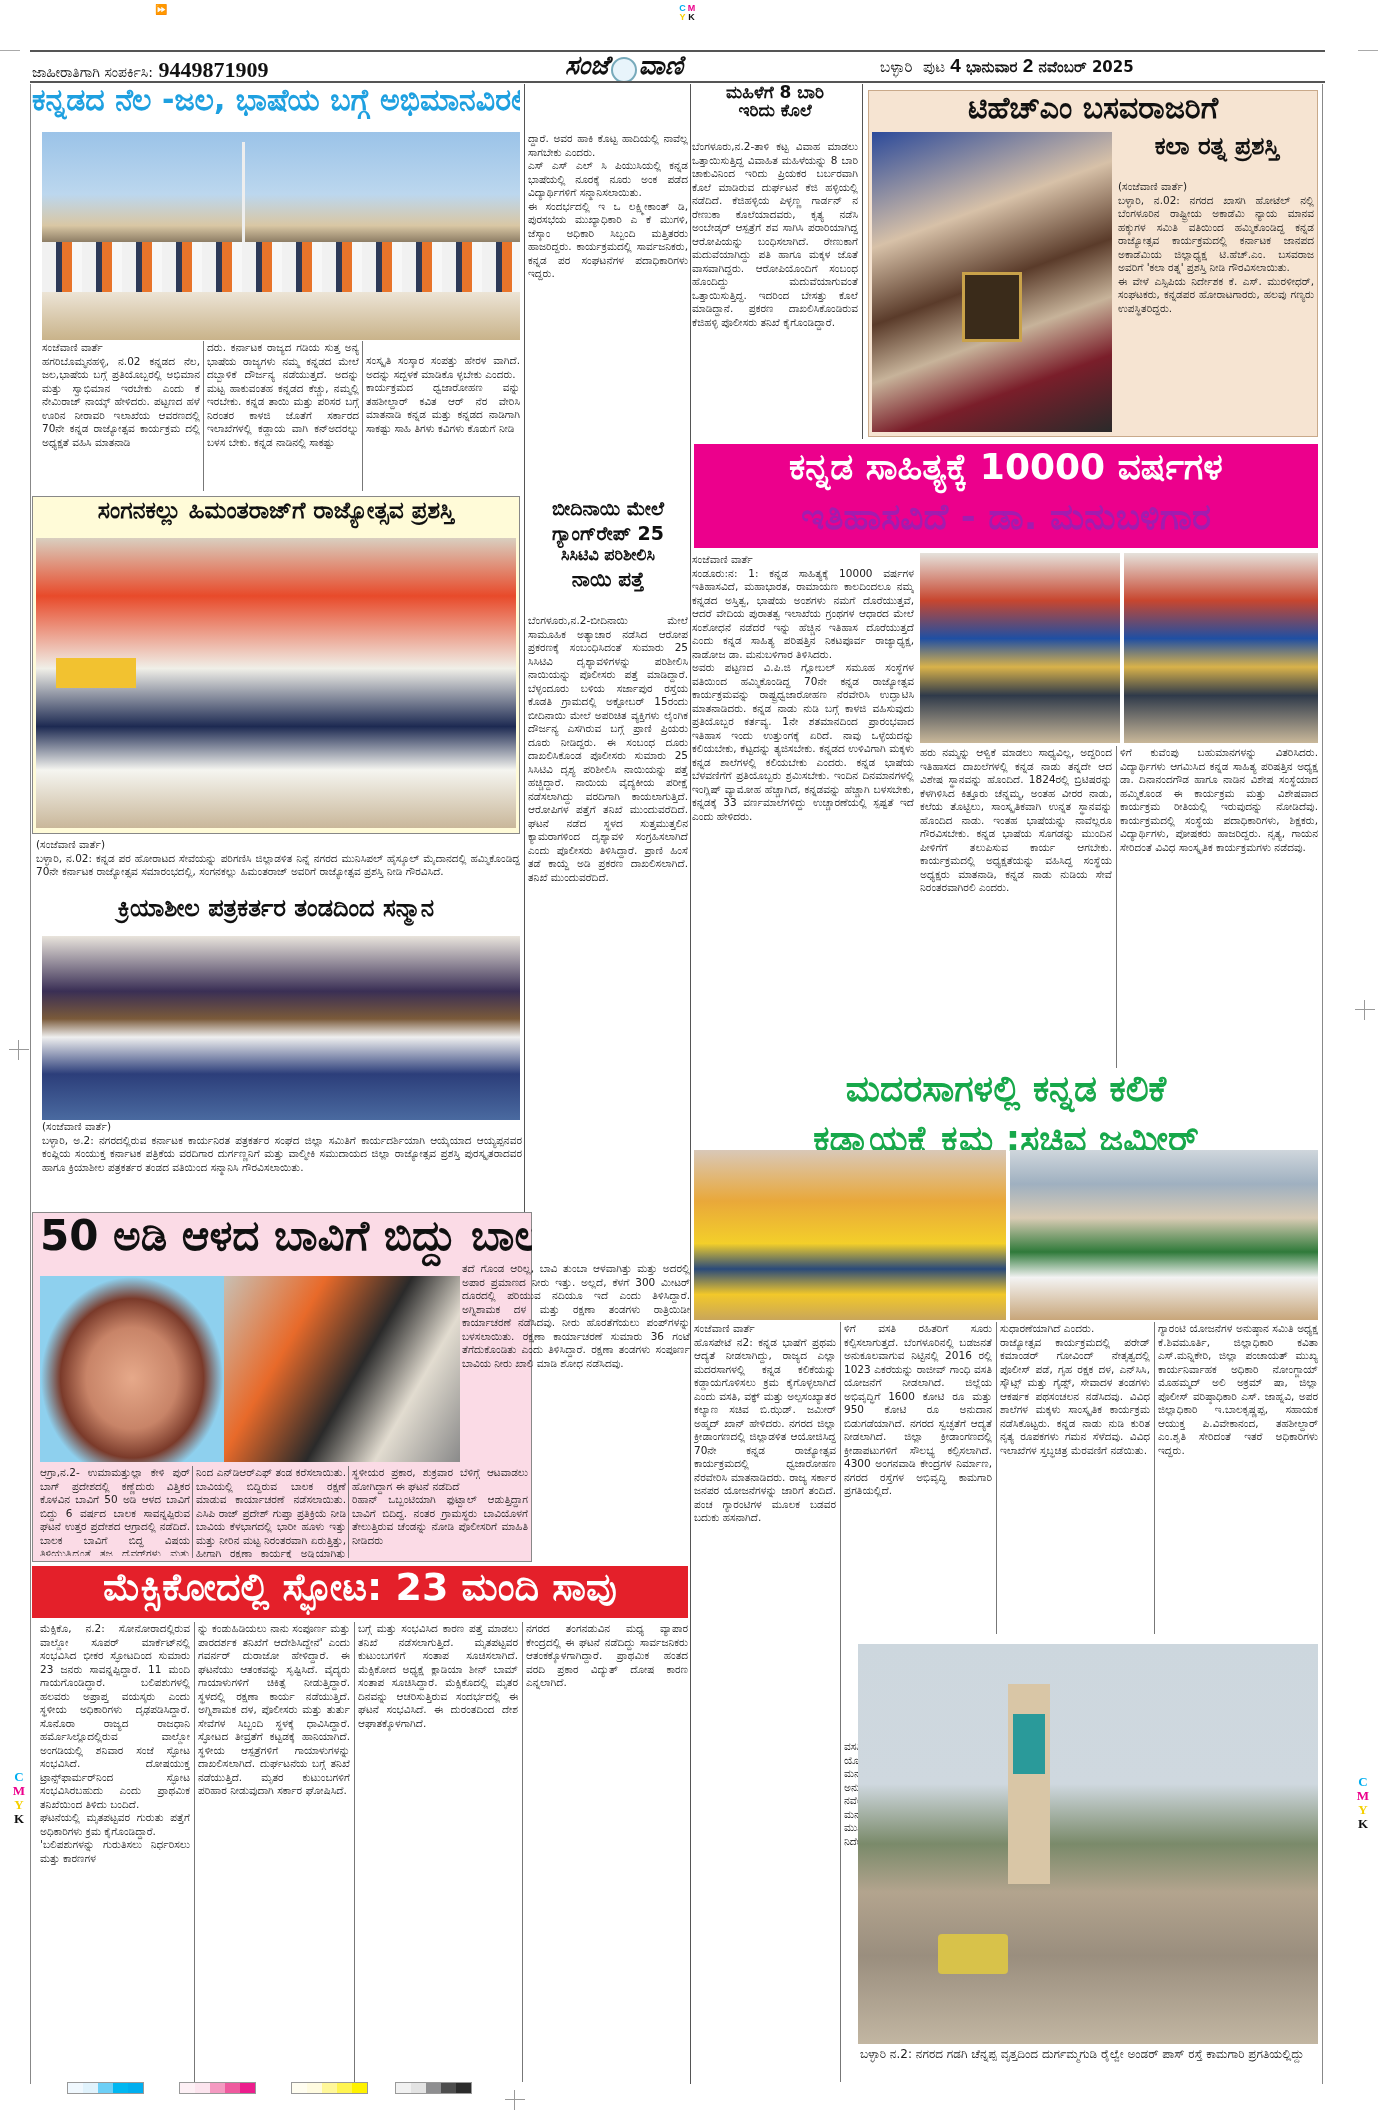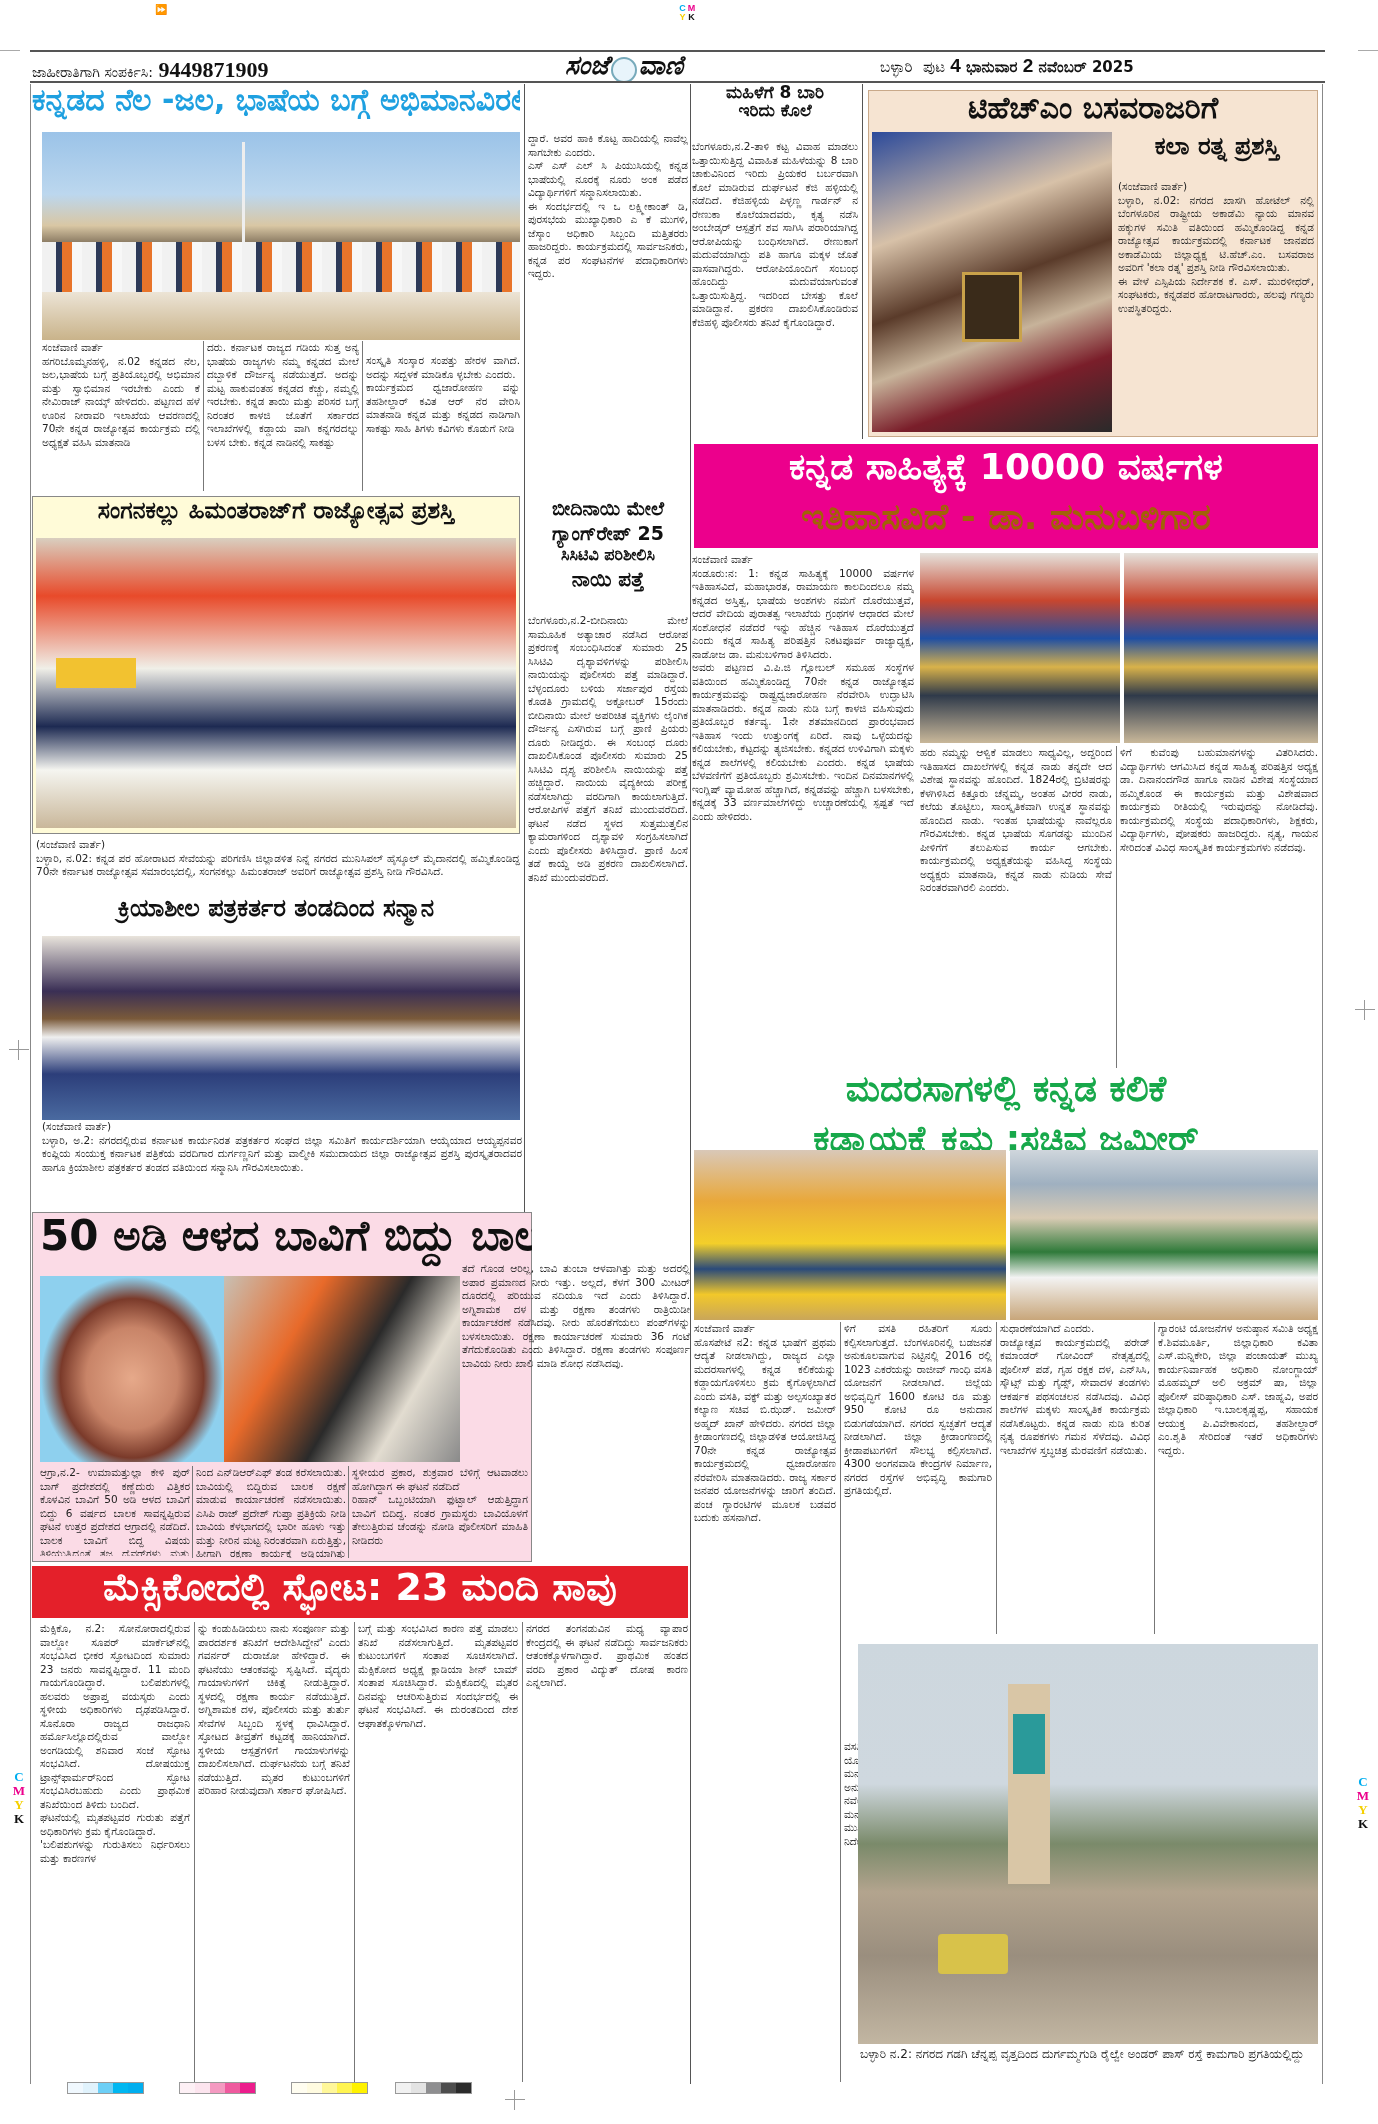--- a/index.html
+++ b/index.html
@@ -70,21 +70,21 @@
 <div class="hline" style="left:30px;top:81px;width:1295px;height:2px"></div>
 
 <div class="hd" style="left:32px;top:84px;width:488px;height:44px;font-size:30px;color:#1ea0e0">ಕನ್ನಡದ ನೆಲ -ಜಲ, ಭಾಷೆಯ ಬಗ್ಗೆ ಅಭಿಮಾನವಿರಲಿ</div>
 <div class="photo" style="left:42px;top:132px;width:478px;height:208px;background:linear-gradient(180deg,#9bc3e8 0%,#bcd7ee 30%,#d9c7a4 45%,#7a6a55 55%,#d86b2a 62%,#efe8dc 75%,#c9b38a 100%)">
   <div style="position:absolute;left:200px;top:10px;width:3px;height:150px;background:#eee"></div>
   <div style="position:absolute;left:0;top:110px;width:100%;height:50px;background:repeating-linear-gradient(90deg,#f1f1f1 0 14px,#2d3a58 14px 20px,#e8742a 20px 30px,#f7f7f7 30px 40px)"></div>
 </div>
 <div class="col" style="left:42px;top:341px;width:158px;height:150px;white-space:pre-line">ಸಂಜೆವಾಣಿ ವಾರ್ತೆ
 ಹಗರಿಬೊಮ್ಮನಹಳ್ಳಿ, ನ.02 ಕನ್ನಡದ ನೆಲ, ಜಲ,ಭಾಷೆಯ ಬಗ್ಗೆ ಪ್ರತಿಯೊಬ್ಬರಲ್ಲಿ ಅಭಿಮಾನ ಮತ್ತು ಸ್ವಾಭಿಮಾನ ಇರಬೇಕು ಎಂದು ಕೆ ನೇಮಿರಾಜ್ ನಾಯ್ಕ್ ಹೇಳಿದರು. ಪಟ್ಟಣದ ಹಳೆ ಊರಿನ ನೀರಾವರಿ ಇಲಾಖೆಯ ಆವರಣದಲ್ಲಿ 70ನೇ ಕನ್ನಡ ರಾಜ್ಯೋತ್ಸವ ಕಾರ್ಯಕ್ರಮ ದಲ್ಲಿ ಅಧ್ಯಕ್ಷತೆ ವಹಿಸಿ ಮಾತನಾಡಿ</div>
 <div class="vline" style="left:203px;top:341px;height:150px"></div>
-<div class="col" style="left:207px;top:341px;width:152px;height:150px">ದರು. ಕರ್ನಾಟಕ ರಾಜ್ಯದ ಗಡಿಯ ಸುತ್ತ ಅನ್ಯ ಭಾಷೆಯ ರಾಜ್ಯಗಳು ನಮ್ಮ ಕನ್ನಡದ ಮೇಲೆ ದಬ್ಬಾಳಿಕೆ ದೌರ್ಜನ್ಯ ನಡೆಯುತ್ತದೆ. ಅದನ್ನು ಮಟ್ಟ ಹಾಕುವಂತಹ ಕನ್ನಡದ ಕೆಚ್ಚು, ನಮ್ಮಲ್ಲಿ ಇರಬೇಕು. ಕನ್ನಡ ತಾಯಿ ಮತ್ತು ಪರಿಸರ ಬಗ್ಗೆ ನಿರಂತರ ಕಾಳಜಿ ಜೊತೆಗೆ ಸರ್ಕಾರದ ಇಲಾಖೆಗಳಲ್ಲಿ ಕಡ್ಡಾಯ ವಾಗಿ ಕನ್ನಗರದಲ್ನು ಬಳಸ ಬೇಕು. ಕನ್ನಡ ನಾಡಿನಲ್ಲಿ ಸಾಕಷ್ಟು</div>
+<div class="col" style="left:207px;top:341px;width:152px;height:150px">ದರು. ಕರ್ನಾಟಕ ರಾಜ್ಯದ ಗಡಿಯ ಸುತ್ತ ಅನ್ಯ ಭಾಷೆಯ ರಾಜ್ಯಗಳು ನಮ್ಮ ಕನ್ನಡದ ಮೇಲೆ ದಬ್ಬಾಳಿಕೆ ದೌರ್ಜನ್ಯ ನಡೆಯುತ್ತದೆ. ಅದನ್ನು ಮಟ್ಟ ಹಾಕುವಂತಹ ಕನ್ನಡದ ಕೆಚ್ಚು, ನಮ್ಮಲ್ಲಿ ಇರಬೇಕು. ಕನ್ನಡ ತಾಯಿ ಮತ್ತು ಪರಿಸರ ಬಗ್ಗೆ ನಿರಂತರ ಕಾಳಜಿ ಜೊತೆಗೆ ಸರ್ಕಾರದ ಇಲಾಖೆಗಳಲ್ಲಿ ಕಡ್ಡಾಯ ವಾಗಿ ಕನ್ಅದರಲ್ನು ಬಳಸ ಬೇಕು. ಕನ್ನಡ ನಾಡಿನಲ್ಲಿ ಸಾಕಷ್ಟು</div>
 <div class="vline" style="left:362px;top:341px;height:150px"></div>
 <div class="col" style="left:366px;top:354px;width:154px;height:137px;white-space:pre-line">ಸಂಸ್ಕೃತಿ ಸಂಸ್ಕಾರ ಸಂಪತ್ತು ಹೇರಳ ವಾಗಿದೆ. ಅದನ್ನು ಸದ್ಬಳಕೆ ಮಾಡಿಕೊ ಳ್ಳಬೇಕು ಎಂದರು.
 ಕಾರ್ಯಕ್ರಮದ ಧ್ವಜಾರೋಹಣ ವನ್ನು ತಹಶೀಲ್ದಾರ್ ಕವಿತ ಆರ್ ನೆರ ವೇರಿಸಿ ಮಾತನಾಡಿ ಕನ್ನಡ ಮತ್ತು ಕನ್ನಡದ ನಾಡಿಗಾಗಿ ಸಾಕಷ್ಟು ಸಾಹಿ ತಿಗಳು ಕವಿಗಳು ಕೊಡುಗೆ ನೀಡಿ</div>
 <div class="col" style="left:528px;top:132px;width:160px;height:345px;white-space:pre-line">ದ್ದಾರೆ. ಅವರ ಹಾಕಿ ಕೊಟ್ಟ ಹಾದಿಯಲ್ಲಿ ನಾವೆಲ್ಲ ಸಾಗಬೇಕು ಎಂದರು.
 ಎಸ್ ಎಸ್ ಎಲ್ ಸಿ ಪಿಯುಸಿಯಲ್ಲಿ ಕನ್ನಡ ಭಾಷೆಯಲ್ಲಿ ನೂರಕ್ಕೆ ನೂರು ಅಂಕ ಪಡೆದ ವಿದ್ಯಾರ್ಥಿಗಳಿಗೆ ಸನ್ಮಾನಿಸಲಾಯಿತು.
 ಈ ಸಂದರ್ಭದಲ್ಲಿ ಇ ಒ ಲಕ್ಷ್ಮೀಕಾಂತ್ ಡಿ, ಪುರಸಭೆಯ ಮುಖ್ಯಾಧಿಕಾರಿ ಎ ಕೆ ಮುಗಳಿ, ಜೆಸ್ಕಾಂ ಅಧಿಕಾರಿ ಸಿಬ್ಬಂದಿ ಮತ್ತಿತರರು ಹಾಜರಿದ್ದರು. ಕಾರ್ಯಕ್ರಮದಲ್ಲಿ ಸಾರ್ವಜನಿಕರು, ಕನ್ನಡ ಪರ ಸಂಘಟನೆಗಳ ಪದಾಧಿಕಾರಿಗಳು ಇದ್ದರು.</div>
 <div class="vline" style="left:524px;top:84px;height:1150px;background:#555"></div>
 
 <div class="hd" style="left:690px;top:84px;width:170px;height:54px;font-size:17px;color:#111">
   <div>ಮಹಿಳೆಗೆ 8 ಬಾರಿ</div>
@@ -98,21 +98,21 @@
 <div class="hd" style="left:1118px;top:134px;width:198px;height:44px;font-size:24px;color:#111">ಕಲಾ ರತ್ನ ಪ್ರಶಸ್ತಿ</div>
 <div class="photo" style="left:872px;top:132px;width:240px;height:300px;background:linear-gradient(160deg,#2c4a9a 0%,#d7c1a8 30%,#5a3b2a 50%,#c7b39a 65%,#7a1e2a 80%,#2a2a2a 100%)">
   <div style="position:absolute;left:90px;top:140px;width:60px;height:70px;background:#3a2b1a;border:3px solid #c9a24a"></div>
 </div>
 <div class="col" style="left:1118px;top:180px;width:196px;height:252px;white-space:pre-line">(ಸಂಜೆವಾಣಿ ವಾರ್ತೆ)
 ಬಳ್ಳಾರಿ, ನ.02: ನಗರದ ಖಾಸಗಿ ಹೋಟೆಲ್ ನಲ್ಲಿ ಬೆಂಗಳೂರಿನ ರಾಷ್ಟ್ರೀಯ ಅಕಾಡೆಮಿ ನ್ಯಾಯ ಮಾನವ ಹಕ್ಕುಗಳ ಸಮಿತಿ ವತಿಯಿಂದ ಹಮ್ಮಿಕೊಂಡಿದ್ದ ಕನ್ನಡ ರಾಜ್ಯೋತ್ಸವ ಕಾರ್ಯಕ್ರಮದಲ್ಲಿ ಕರ್ನಾಟಕ ಜಾನಪದ ಅಕಾಡೆಮಿಯ ಜಿಲ್ಲಾಧ್ಯಕ್ಷ ಟಿ.ಹೆಚ್.ಎಂ. ಬಸವರಾಜ ಅವರಿಗೆ 'ಕಲಾ ರತ್ನ' ಪ್ರಶಸ್ತಿ ನೀಡಿ ಗೌರವಿಸಲಾಯಿತು.
 ಈ ವೇಳೆ ಎಸ್ಸಿಪಿಯ ನಿರ್ದೇಶಕ ಕೆ. ಎಸ್. ಮುರಳೀಧರ್, ಸಂಘಟಕರು, ಕನ್ನಡಪರ ಹೋರಾಟಗಾರರು, ಹಲವು ಗಣ್ಯರು ಉಪಸ್ಥಿತರಿದ್ದರು.</div>
 
 <div class="abs" style="left:694px;top:444px;width:624px;height:104px;background:#ec008c"></div>
 <div class="hd" style="left:694px;top:448px;width:624px;height:50px;font-size:36px;color:#fff">ಕನ್ನಡ ಸಾಹಿತ್ಯಕ್ಕೆ 10000 ವರ್ಷಗಳ</div>
-<div class="hd" style="left:694px;top:498px;width:624px;height:50px;font-size:36px;color:#a16207">ಇತಿಹಾಸವಿದೆ - ಡಾ. ಮನುಬಳಿಗಾರ</div>
+<div class="hd" style="left:694px;top:498px;width:624px;height:50px;font-size:36px;color:#a21caf">ಇತಿಹಾಸವಿದೆ - ಡಾ. ಮನುಬಳಿಗಾರ</div>
 <div class="col" style="left:692px;top:553px;width:222px;height:515px;white-space:pre-line">ಸಂಜೆವಾಣಿ ವಾರ್ತೆ
 ಸಂಡೂರು:ನ: 1: ಕನ್ನಡ ಸಾಹಿತ್ಯಕ್ಕೆ 10000 ವರ್ಷಗಳ ಇತಿಹಾಸವಿದೆ, ಮಹಾಭಾರತ, ರಾಮಾಯಣ ಕಾಲದಿಂದಲೂ ನಮ್ಮ ಕನ್ನಡದ ಅಸ್ತಿತ್ವ, ಭಾಷೆಯ ಅಂಶಗಳು ನಮಗೆ ದೊರೆಯುತ್ತವೆ, ಆದರೆ ವೇದಿಯ ಪುರಾತತ್ವ ಇಲಾಖೆಯ ಗ್ರಂಥಗಳ ಆಧಾರದ ಮೇಲೆ ಸಂಶೋಧನೆ ನಡೆದರೆ ಇನ್ನು ಹೆಚ್ಚಿನ ಇತಿಹಾಸ ದೊರೆಯುತ್ತದೆ ಎಂದು ಕನ್ನಡ ಸಾಹಿತ್ಯ ಪರಿಷತ್ತಿನ ನಿಕಟಪೂರ್ವ ರಾಜ್ಯಾಧ್ಯಕ್ಷ, ನಾಡೋಜ ಡಾ. ಮನುಬಳಿಗಾರ ತಿಳಿಸಿದರು.
 ಅವರು ಪಟ್ಟಣದ ವಿ.ಪಿ.ಜಿ ಗ್ಲೋಬಲ್ ಸಮೂಹ ಸಂಸ್ಥೆಗಳ ವತಿಯಿಂದ ಹಮ್ಮಿಕೊಂಡಿದ್ದ 70ನೇ ಕನ್ನಡ ರಾಜ್ಯೋತ್ಸವ ಕಾರ್ಯಕ್ರಮವನ್ನು ರಾಷ್ಟ್ರಧ್ವಜಾರೋಹಣ ನೆರವೇರಿಸಿ ಉದ್ಘಾಟಿಸಿ ಮಾತನಾಡಿದರು. ಕನ್ನಡ ನಾಡು ನುಡಿ ಬಗ್ಗೆ ಕಾಳಜಿ ವಹಿಸುವುದು ಪ್ರತಿಯೊಬ್ಬರ ಕರ್ತವ್ಯ. 1ನೇ ಶತಮಾನದಿಂದ ಪ್ರಾರಂಭವಾದ ಇತಿಹಾಸ ಇಂದು ಉತ್ತುಂಗಕ್ಕೆ ಏರಿದೆ. ನಾವು ಒಳ್ಳೆಯದನ್ನು ಕಲಿಯಬೇಕು, ಕೆಟ್ಟದನ್ನು ತ್ಯಜಿಸಬೇಕು. ಕನ್ನಡದ ಉಳಿವಿಗಾಗಿ ಮಕ್ಕಳು ಕನ್ನಡ ಶಾಲೆಗಳಲ್ಲಿ ಕಲಿಯಬೇಕು ಎಂದರು. ಕನ್ನಡ ಭಾಷೆಯ ಬೆಳವಣಿಗೆಗೆ ಪ್ರತಿಯೊಬ್ಬರು ಶ್ರಮಿಸಬೇಕು. ಇಂದಿನ ದಿನಮಾನಗಳಲ್ಲಿ ಇಂಗ್ಲಿಷ್ ವ್ಯಾಮೋಹ ಹೆಚ್ಚಾಗಿದೆ, ಕನ್ನಡವನ್ನು ಹೆಚ್ಚಾಗಿ ಬಳಸಬೇಕು, ಕನ್ನಡಕ್ಕೆ 33 ವರ್ಣಮಾಲೆಗಳಿದ್ದು ಉಚ್ಚಾರಣೆಯಲ್ಲಿ ಸ್ಪಷ್ಟತೆ ಇದೆ ಎಂದು ಹೇಳಿದರು.</div>
 <div class="photo" style="left:920px;top:553px;width:398px;height:190px;background:linear-gradient(180deg,#e5e2dc 0%,#c7462f 25%,#1f4fa3 45%,#d9b24a 60%,#2f3a4a 75%,#c9b89a 100%)">
   <div style="position:absolute;left:200px;top:0;width:4px;height:100%;background:#fff"></div>
 </div>
 <div class="col" style="left:920px;top:746px;width:192px;height:322px">ಹರು ನಮ್ಮನ್ನು ಆಳ್ವಿಕೆ ಮಾಡಲು ಸಾಧ್ಯವಿಲ್ಲ, ಅದ್ದರಿಂದ ಇತಿಹಾಸದ ದಾಖಲೆಗಳಲ್ಲಿ ಕನ್ನಡ ನಾಡು ತನ್ನದೇ ಆದ ವಿಶೇಷ ಸ್ಥಾನವನ್ನು ಹೊಂದಿದೆ. 1824ರಲ್ಲಿ ಬ್ರಿಟಿಷರನ್ನು ಕೆಳಗಿಳಿಸಿದ ಕಿತ್ತೂರು ಚೆನ್ನಮ್ಮ, ಅಂತಹ ವೀರರ ನಾಡು, ಕಲೆಯ ತೊಟ್ಟಿಲು, ಸಾಂಸ್ಕೃತಿಕವಾಗಿ ಉನ್ನತ ಸ್ಥಾನವನ್ನು ಹೊಂದಿದ ನಾಡು. ಇಂತಹ ಭಾಷೆಯನ್ನು ನಾವೆಲ್ಲರೂ ಗೌರವಿಸಬೇಕು. ಕನ್ನಡ ಭಾಷೆಯ ಸೊಗಡನ್ನು ಮುಂದಿನ ಪೀಳಿಗೆಗೆ ತಲುಪಿಸುವ ಕಾರ್ಯ ಆಗಬೇಕು. ಕಾರ್ಯಕ್ರಮದಲ್ಲಿ ಅಧ್ಯಕ್ಷತೆಯನ್ನು ವಹಿಸಿದ್ದ ಸಂಸ್ಥೆಯ ಅಧ್ಯಕ್ಷರು ಮಾತನಾಡಿ, ಕನ್ನಡ ನಾಡು ನುಡಿಯ ಸೇವೆ ನಿರಂತರವಾಗಿರಲಿ ಎಂದರು.</div>
 <div class="vline" style="left:1116px;top:746px;height:322px"></div>
 <div class="col" style="left:1120px;top:746px;width:198px;height:322px">ಳಿಗೆ ಕುವೆಂಪು ಬಹುಮಾನಗಳನ್ನು ವಿತರಿಸಿದರು. ವಿದ್ಯಾರ್ಥಿಗಳು ಆಗಮಿಸಿದ ಕನ್ನಡ ಸಾಹಿತ್ಯ ಪರಿಷತ್ತಿನ ಅಧ್ಯಕ್ಷ ಡಾ. ದಿನಾನಂದಗೌಡ ಹಾಗೂ ನಾಡಿನ ವಿಶೇಷ ಸಂಸ್ಥೆಯಾದ ಹಮ್ಮಿಕೊಂಡ ಈ ಕಾರ್ಯಕ್ರಮ ಮತ್ತು ವಿಶೇಷವಾದ ಕಾರ್ಯಕ್ರಮ ರೀತಿಯಲ್ಲಿ ಇರುವುದನ್ನು ನೋಡಿದೆವು. ಕಾರ್ಯಕ್ರಮದಲ್ಲಿ ಸಂಸ್ಥೆಯ ಪದಾಧಿಕಾರಿಗಳು, ಶಿಕ್ಷಕರು, ವಿದ್ಯಾರ್ಥಿಗಳು, ಪೋಷಕರು ಹಾಜರಿದ್ದರು. ನೃತ್ಯ, ಗಾಯನ ಸೇರಿದಂತೆ ವಿವಿಧ ಸಾಂಸ್ಕೃತಿಕ ಕಾರ್ಯಕ್ರಮಗಳು ನಡೆದವು.</div>
 

